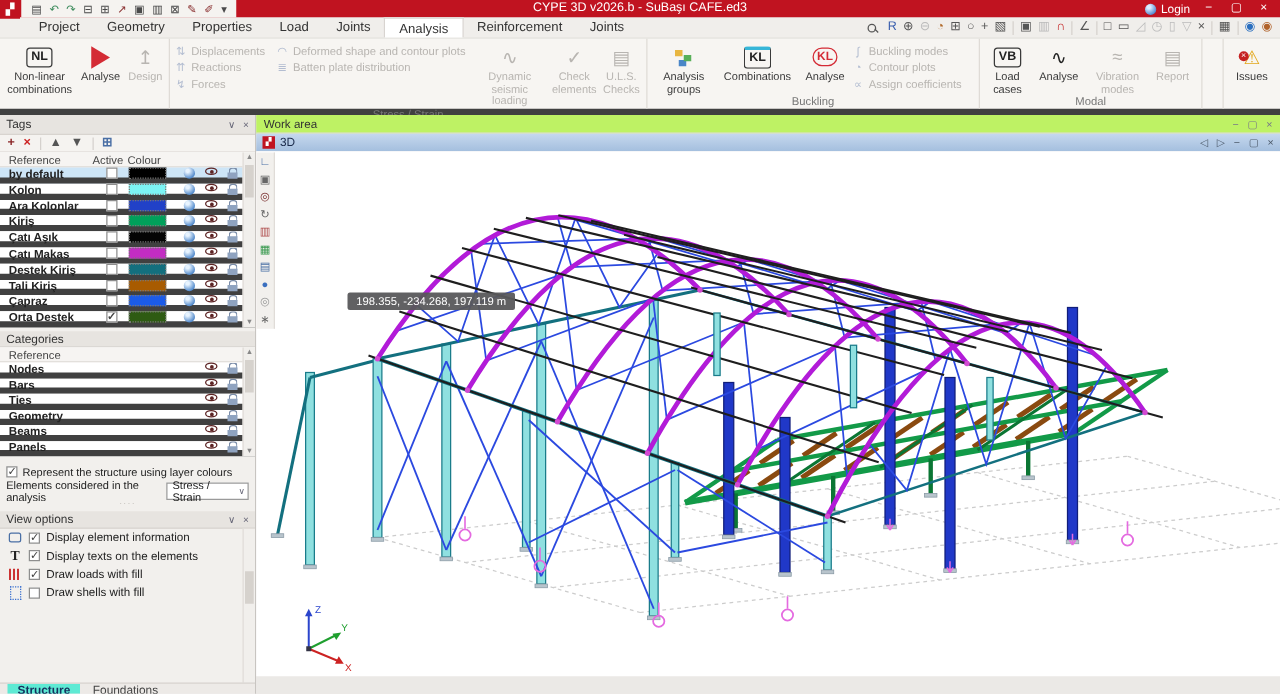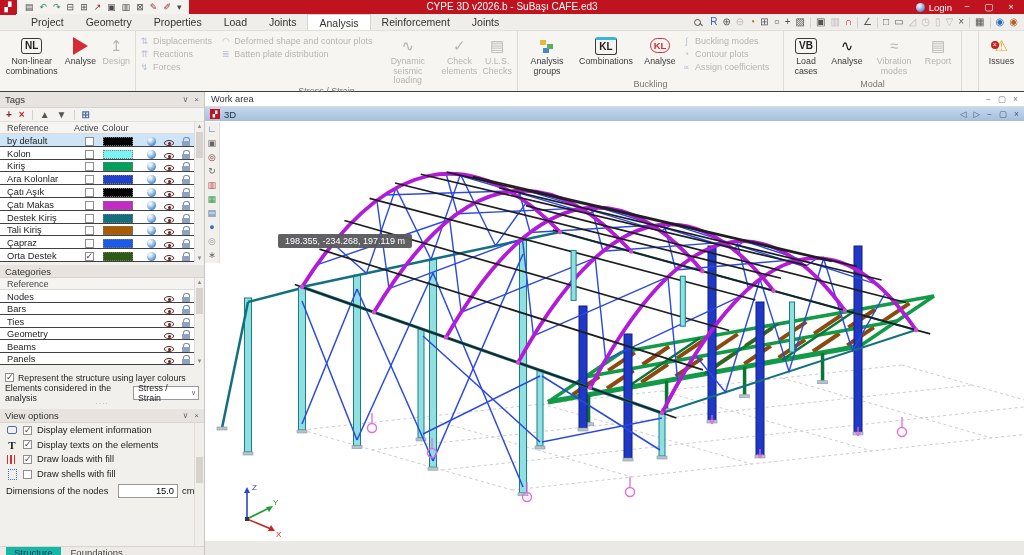--- a/index.html
+++ b/index.html
@@ -24,21 +24,21 @@
   .menu-item{padding:0 11px;font-size:10.5px;line-height:16px;color:#333;}
   .menu-item.active{background:#fff;border:1px solid #D8D4D0;border-bottom:none;}
   .menubar .spacer{flex:1;}
   .view-strip{display:flex;align-items:center;gap:5px;padding-right:6px;}
   .view-strip .tico{font-size:10px;line-height:16px;}
   .view-strip [data-name="separator"]{width:1px;height:11px;background:#D5D1CD;}
   .mag{width:7px;height:7px;border:1.4px solid #555;border-radius:50%;position:relative;margin-right:4px;}
   .mag::after{content:"";position:absolute;width:4px;height:1.4px;background:#555;transform:rotate(45deg);right:-3px;bottom:-1px;}
   
   .ribbon{position:absolute;left:0;top:31px;width:1024px;height:61px;background:#F7F5F2;
-    border-bottom:1px solid #404040;display:flex;}
+    border-bottom:5px solid #404040;display:flex;}
   .rgroup{height:100%;border-right:1px solid #DFDBD6;display:flex;flex-direction:column;flex:0 0 auto;}
   .rgroup .gcontent{flex:1;display:flex;align-items:flex-start;padding:2px 3px 0;}
   .rgroup .gname{height:12px;text-align:center;font-size:9px;color:#777;line-height:11px;}
   .bigbtn{display:flex;flex-direction:column;align-items:center;padding:1px 2px 0;}
   .bigbtn .bicon{height:23px;display:flex;align-items:center;justify-content:center;}
   .bigbtn .blabel{font-size:8.8px;line-height:1.1;text-align:center;color:#3b3b3b;white-space:pre-line;}
   .bigbtn.disabled .blabel{color:#b8b5b1;}
   .stack{display:flex;flex-direction:column;gap:3px;padding-top:3px;}
   .srow{display:flex;align-items:center;gap:3px;font-size:9px;color:#3b3b3b;white-space:nowrap;}
   .srow.disabled{color:#b8b5b1;}
@@ -60,21 +60,21 @@
   .phead .pctrl{margin-left:auto;display:flex;gap:6px;color:#667;font-size:8px;}
   .tags-toolbar{height:14px;display:flex;align-items:center;gap:7px;padding:0 6px;border-bottom:1px solid #E2DEDA;background:#F5F3F0;}
   .tags-toolbar .tico{font-size:10px;font-weight:bold;line-height:13px;}
   .tags-toolbar [data-name="separator"]{width:1px;height:10px;background:#D5D1CD;}
   .ttable{position:relative;background:#fff;}
   .thead{height:12px;display:flex;align-items:center;font-size:9px;color:#444;background:#F6F4F2;border-bottom:1px solid #DDD9D5;padding-right:10px;}
   .thead .h-ref{flex:1;padding-left:7px;}
   .thead .h-act{width:28px;}
   .thead .h-col{width:40px;}
   .thead .h-sp{width:52px;}
-  .trow{height:12.8px;display:flex;align-items:flex-end;font-size:9.3px;color:#222;padding-right:10px;border-bottom:1px solid #404040;background:#fff;}
+  .trow{height:12.8px;display:flex;align-items:flex-start;font-size:9.3px;color:#222;padding-right:10px;border-bottom:5px solid #404040;background:#fff;font-weight:bold;}
   .trow.sel{background:var(--c-selection,#CDE5F7);}
   .trow .t-label{flex:1;padding-left:7px;white-space:nowrap;overflow:hidden;}
   .trow .t-act{width:28px;display:flex;justify-content:center;}
   .trow .t-col{width:40px;display:flex;}
   .swatch{width:30px;height:9px;border:1px dotted #777;}
   .islot{width:17px;display:flex;justify-content:center;align-items:center;}
   .cb{width:9px;height:9px;border:1px solid #8e8e8e;background:#fff;position:relative;}
   .cb.on::after{content:"✓";position:absolute;left:0px;top:-2px;font-size:9px;color:#444;}
   .eye{width:10px;height:6px;border:1px solid #5d2424;border-radius:50%;position:relative;}
   .eye::after{content:"";position:absolute;left:3px;top:1px;width:3px;height:3px;border-radius:50%;background:#5d2424;}
@@ -97,24 +97,24 @@
   [data-ico="text"]::before{content:"T";font-family:"Liberation Serif",serif;font-weight:bold;font-size:11px;color:#222;}
   [data-ico="local-axes"]::before{content:"";display:block;width:7px;height:7px;border-left:1.6px solid #4a6fa5;border-bottom:1.6px solid #4a6fa5;transform:skewX(-8deg);}
   [data-ico="shells"]::before{content:"";display:block;width:7px;height:9px;border:1.3px dotted #3a6fd0;}
   [data-ico="loads"]::before{content:"";display:block;width:10px;height:9px;background:repeating-linear-gradient(90deg,#c33 0,#c33 1.5px,transparent 1.5px,transparent 3.5px);}
   .numrow{height:20px;display:flex;align-items:center;padding:0 6px;font-size:9.3px;color:#222;gap:4px;}
   .numrow .nlabel{flex:1;}
   .numrow input{width:60px;height:14px;border:1px solid #9a9a9a;font-size:9.3px;text-align:right;padding:0 3px;font-family:"Liberation Sans",sans-serif;}
   .numrow .unit{width:16px;}
   .bottom-tabs{position:absolute;left:0;bottom:0;width:100%;height:9px;overflow:hidden;background:#EDEAE7;display:flex;gap:2px;padding-left:6px;border-top:1px solid #D8D4CF;}
   .btab{font-size:9.5px;line-height:12px;padding:0 8px;color:#444;}
-  .btab.active{background:#14b8a6;color:#16315e;font-weight:normal;}
+  .btab.active{background:#5eead4;color:#16315e;font-weight:bold;}
   
   .workarea{position:absolute;left:205px;top:92px;width:819px;height:463px;background:#EBE9E6;}
-  .wa-bar{height:15px;background:#ffffff;display:flex;align-items:center;padding:0 6px;font-size:9.3px;color:#333;border-bottom:1px solid #E0DCD8;text-align:center;}
+  .wa-bar{height:15px;background:#bef264;display:flex;align-items:center;padding:0 6px;font-size:9.3px;color:#333;border-bottom:1px solid #E0DCD8;text-align:center;}
   .wa-bar .pctrl{margin-left:auto;display:flex;gap:7px;color:#778;font-size:8.5px;}
   .win3d-bar{height:14px;background:linear-gradient(#C6D8EE,#A4BFDE);display:flex;align-items:center;gap:4px;padding:0 5px;}
   .win3d-bar .wicon{width:10px;height:10px;background:var(--c-titlebar,#C01320);color:#fff;font-size:6px;line-height:10px;text-align:center;}
   .win3d-bar .wtitle{font-size:9.5px;color:#1c2c4c;}
   .win3d-bar .pctrl{margin-left:auto;display:flex;gap:7px;color:#4c5a6a;font-size:8.5px;}
   .canvas3d{position:relative;height:420px;background:#fff;overflow:hidden;}
   .side-tools{position:absolute;left:0;top:1px;width:15px;background:#F2F0ED;border-right:1px solid #E0DCD8;
     display:flex;flex-direction:column;align-items:center;padding:2px 0;gap:3px;z-index:3;}
   .side-tools .tico{font-size:9px;line-height:11px;}
   #scene3d{position:absolute;left:0;top:0;}
@@ -426,45 +426,45 @@
           </span>
           <span class="islot">
             <span class="eye" data-name="visibility-eye-icon"></span>
           </span>
           <span class="islot">
             <span class="lockico" data-name="lock-icon"></span>
           </span>
         </div>
 
         <div class="trow" data-name="tag-row">
+          <span class="t-label">Ara Kolonlar</span>
+          <span class="t-act">
+            <span class="cb" data-name="active-checkbox"></span>
+          </span>
+          <span class="t-col">
+            <span class="swatch" data-name="colour-swatch" style="background: rgb(33, 65, 200);"></span>
+          </span>
+          <span class="islot">
+            <span class="sphereico" data-name="render-3d-icon"></span>
+          </span>
+          <span class="islot">
+            <span class="eye" data-name="visibility-eye-icon"></span>
+          </span>
+          <span class="islot">
+            <span class="lockico" data-name="lock-icon"></span>
+          </span>
+        </div>
+
+        <div class="trow" data-name="tag-row">
           <span class="t-label">Kiriş</span>
           <span class="t-act">
             <span class="cb" data-name="active-checkbox"></span>
           </span>
           <span class="t-col">
             <span class="swatch" data-name="colour-swatch" style="background: rgb(0, 160, 90);"></span>
-          </span>
-          <span class="islot">
-            <span class="sphereico" data-name="render-3d-icon"></span>
-          </span>
-          <span class="islot">
-            <span class="eye" data-name="visibility-eye-icon"></span>
-          </span>
-          <span class="islot">
-            <span class="lockico" data-name="lock-icon"></span>
-          </span>
-        </div>
-
-        <div class="trow" data-name="tag-row">
-          <span class="t-label">Ara Kolonlar</span>
-          <span class="t-act">
-            <span class="cb" data-name="active-checkbox"></span>
-          </span>
-          <span class="t-col">
-            <span class="swatch" data-name="colour-swatch" style="background: rgb(33, 65, 200);"></span>
           </span>
           <span class="islot">
             <span class="sphereico" data-name="render-3d-icon"></span>
           </span>
           <span class="islot">
             <span class="eye" data-name="visibility-eye-icon"></span>
           </span>
           <span class="islot">
             <span class="lockico" data-name="lock-icon"></span>
           </span>
@@ -721,25 +721,20 @@
           <span class="ico" data-ico="shells" data-name="shells-icon"></span>
           <span class="cb" data-name="option-checkbox"></span>
           <span>Draw shells with fill</span>
         </div>
       </div>
     <div class="vscroll" style="top:0;height:128px;bottom:auto" data-name="view-options-scrollbar">
       <div class="thumb" style="top:34px"></div>
     </div>
   </div>
 
-  <div class="numrow" data-name="node-dimensions-row">
-    <span class="nlabel">Dimensions of the nodes</span>
-    <input data-name="node-dimensions-input" value="15.0" style="">
-    <span class="unit">cm</span>
-  </div>
 
 
 
   <div class="bottom-tabs" data-name="bottom-tabs">
 
   <span class="btab active" data-name="bottom-tab">Structure</span>
       <span class="btab" data-name="bottom-tab">Foundations</span>
     </div>
 </div>
 

